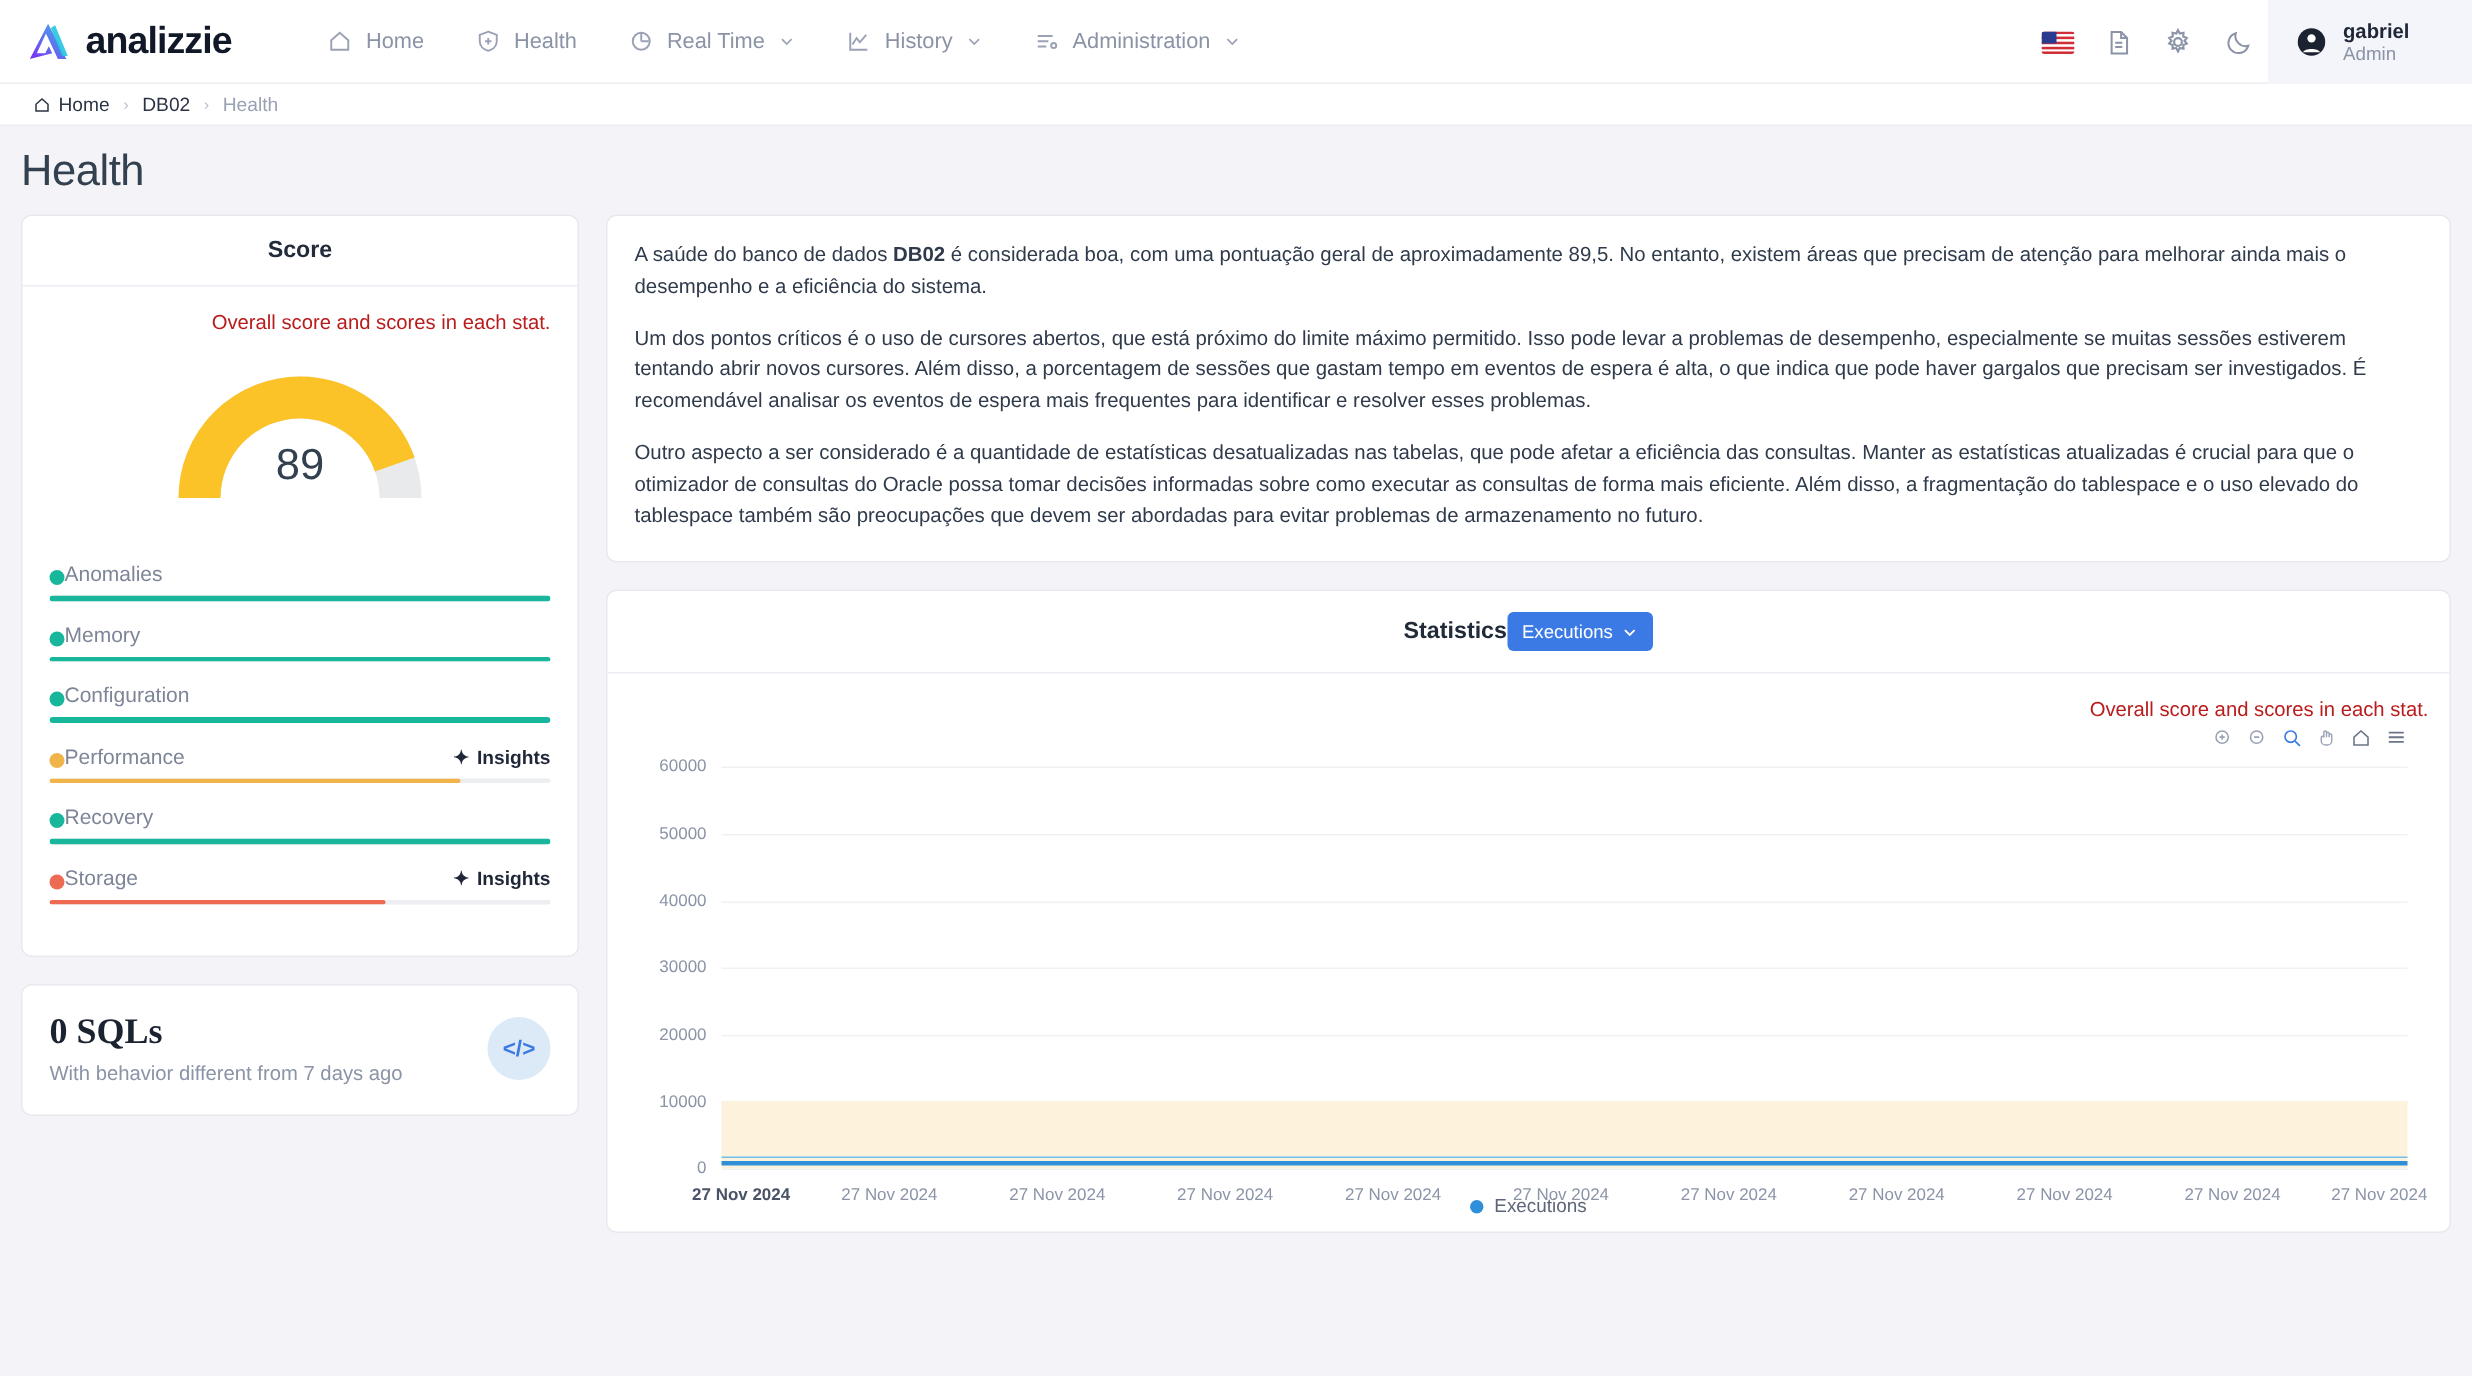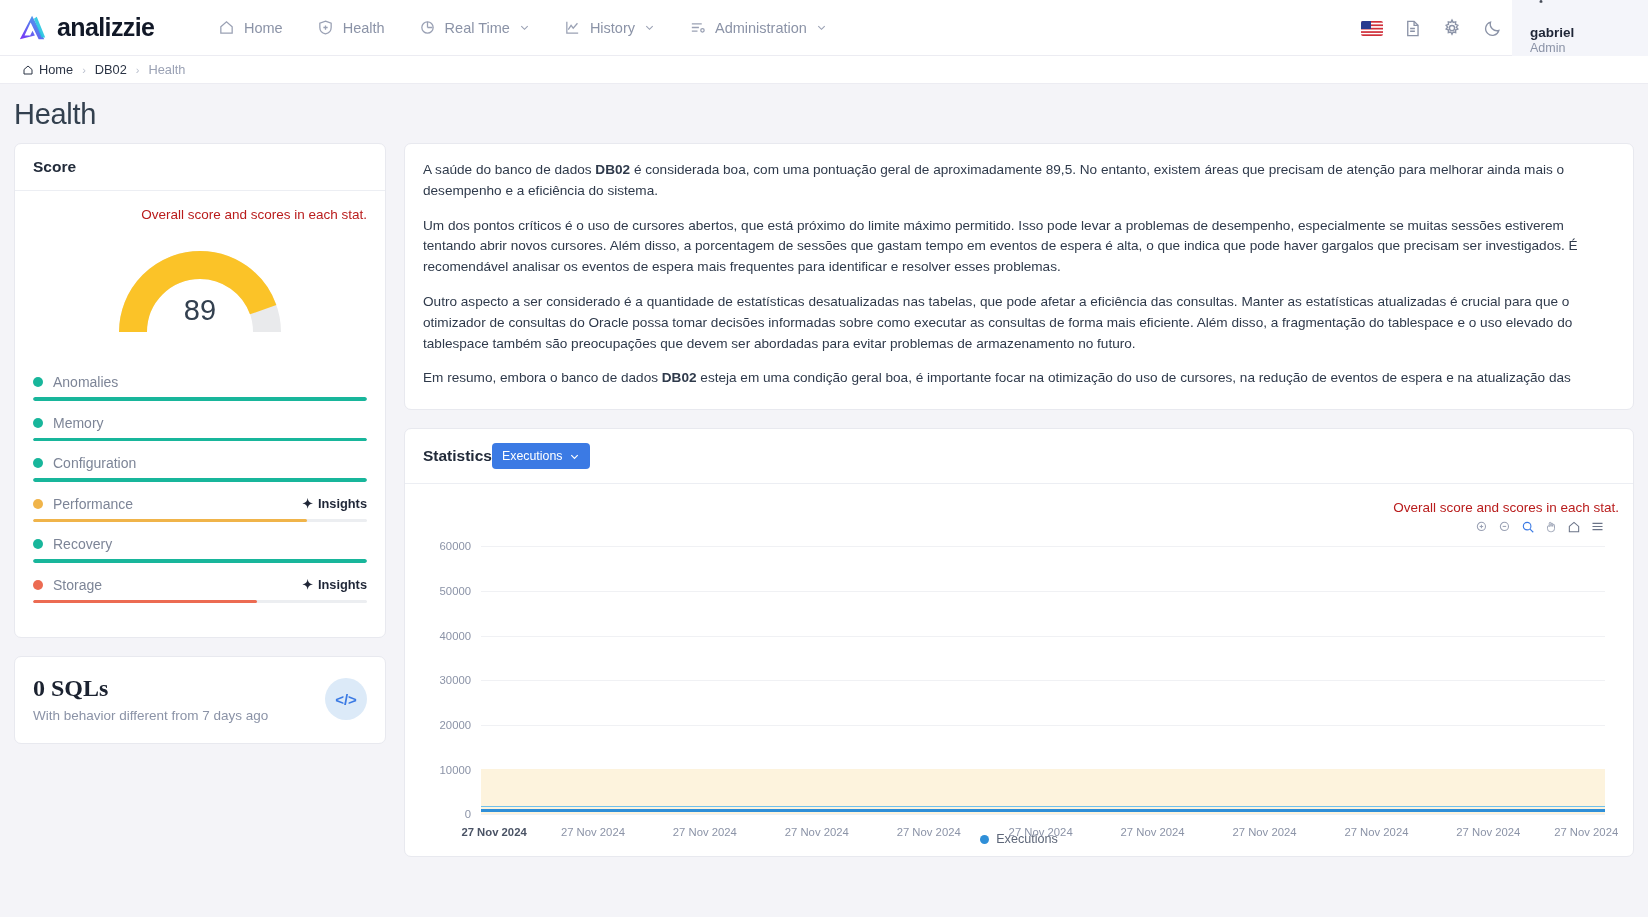--- a/index.html
+++ b/index.html
@@ -22,52 +22,52 @@
   .brand-text { font-size:25px; font-weight:700; letter-spacing:-0.6px; color:#111827; }
 
   .mainnav { display:flex; align-items:center; gap:34px; margin-left:8px; }
   .navitem { display:flex; align-items:center; gap:9px; color:#8b93a7; font-size:14.5px; cursor:pointer; }
   .navitem svg { display:block; }
   .caret { width:11px; height:11px; }
 
   .rightnav { position:absolute; right:0; top:0; height:56px; display:flex; align-items:center; }
   .rn-icon { width:40px; height:56px; display:flex; align-items:center; justify-content:center; cursor:pointer; }
   .flag { width:22px; height:15px; border-radius:2px; overflow:hidden; display:block; }
-  .user-chip { display:flex; gap:22px; height:56px; padding:0 22px 0 18px; background:#f4f5fa; min-width:136px; cursor:pointer;flex-direction:column; }
+  .user-chip { display:flex; align-items:center; gap:10px; height:56px; padding:0 22px 0 18px; background:#f4f5fa; min-width:136px; cursor:pointer; }
   .user-lines { line-height:1.18; }
   .user-name { font-size:13.5px; font-weight:700; color:#1f2637; }
   .user-role { font-size:12.5px; color:#8b93a7; }
 
   
   .crumbbar { height:28px; background:#ffffff; display:flex; align-items:center; padding-left:22px; gap:9px; font-size:12.8px; border-bottom:1px solid #ececf2;}
   .crumb { color:#2b3445; display:flex; align-items:center; gap:5px; cursor:pointer;}
   .crumb.last { color:#9aa1b4; cursor:default;}
   .crumb-sep { color:#b9bfcd; font-size:11px; }
 
   
   .pagetitle { font-size:29px; font-weight:400; color:#33404f; padding:14px 0 12px 14px; letter-spacing:-0.3px;}
 
   .layout { display:flex; gap:18px; padding:0 14px; align-items:flex-start; }
   .col-left { width:372px; flex:0 0 372px; }
   .col-right { flex:1; }
 
   .card { background:#fff; border:1px solid #e8e9ef; border-radius:7px; }
-  .card-head { padding:14px 18px; border-bottom:1px solid #eceef3; display:flex; align-items:center; justify-content:flex-start;}
+  .card-head { padding:14px 18px; border-bottom:1px solid #eceef3; display:flex; align-items:center; justify-content:center;}
   .card-title { font-size:15.5px; font-weight:700; color:#222b3a; }
   .card-body { padding:16px 18px 20px; }
   .muted { color:#b91c1c; font-size:13.5px;text-align:right; }
 
   
   .gauge-wrap { position:relative; height:96px; margin-top:26px; display:flex; justify-content:center;}
   .gauge-val { position:absolute; left:0; right:0; top:46px; text-align:center; font-size:29px; color:#33404f;}
 
   
   .scores { margin-top:30px; }
   .score-row { margin-bottom:14px; }
-  .score-line { display:flex; align-items:center; gap:10px; }
+  .score-line { display:flex; align-items:flex-end; }
   .dot { width:10px; height:10px; border-radius:50%; flex:0 0 10px;}
   .score-label { font-size:14px; color:#7d8597; flex:1; }
   .insights { display:flex; align-items:center; gap:5px; font-size:12.8px; font-weight:700; color:#1f2637; cursor:pointer;}
   .bar-track { height:3.5px; background:#eceef1; border-radius:2px; margin-top:7px; overflow:hidden;}
   .bar-fill { height:100%; border-radius:2px; }
 
   
   .pill { background:#3b7ae4; color:#fff; font-size:12.4px; border-radius:4px; padding:6px 10px; display:flex; align-items:center; gap:6px; cursor:pointer;}
   .sql-body { padding:18px 18px 20px; display:flex; align-items:center; justify-content:space-between;}
   .sql-count { font-size:24px; font-weight:700; color:#1b2230;font-family:Liberation Serif, serif; }
@@ -322,21 +322,20 @@
     </div>
   </div>
 
   <div class="col-right">
 
     <div class="card">
       <div class="card-body summary">
           <p>A saúde do banco de dados <b>DB02</b> é considerada boa, com uma pontuação geral de aproximadamente 89,5. No entanto, existem áreas que precisam de atenção para melhorar ainda mais o desempenho e a eficiência do sistema.</p>
           <p>Um dos pontos críticos é o uso de cursores abertos, que está próximo do limite máximo permitido. Isso pode levar a problemas de desempenho, especialmente se muitas sessões estiverem tentando abrir novos cursores. Além disso, a porcentagem de sessões que gastam tempo em eventos de espera é alta, o que indica que pode haver gargalos que precisam ser investigados. É recomendável analisar os eventos de espera mais frequentes para identificar e resolver esses problemas.</p>
           <p>Outro aspecto a ser considerado é a quantidade de estatísticas desatualizadas nas tabelas, que pode afetar a eficiência das consultas. Manter as estatísticas atualizadas é crucial para que o otimizador de consultas do Oracle possa tomar decisões informadas sobre como executar as consultas de forma mais eficiente. Além disso, a fragmentação do tablespace e o uso elevado do tablespace também são preocupações que devem ser abordadas para evitar problemas de armazenamento no futuro.</p>
-          <p>Em resumo, embora o banco de dados <b>DB02</b> esteja em uma condição geral boa, é importante focar na otimização do uso de cursores, na redução de eventos de espera e na atualização das</p>
         </div>
     </div>
 
     <div style="height:18px"></div>
 
     <div class="card">
       <div class="card-head">
         <span class="card-title">Statistics</span>
         <span class="pill">
           <span>Executions</span>

